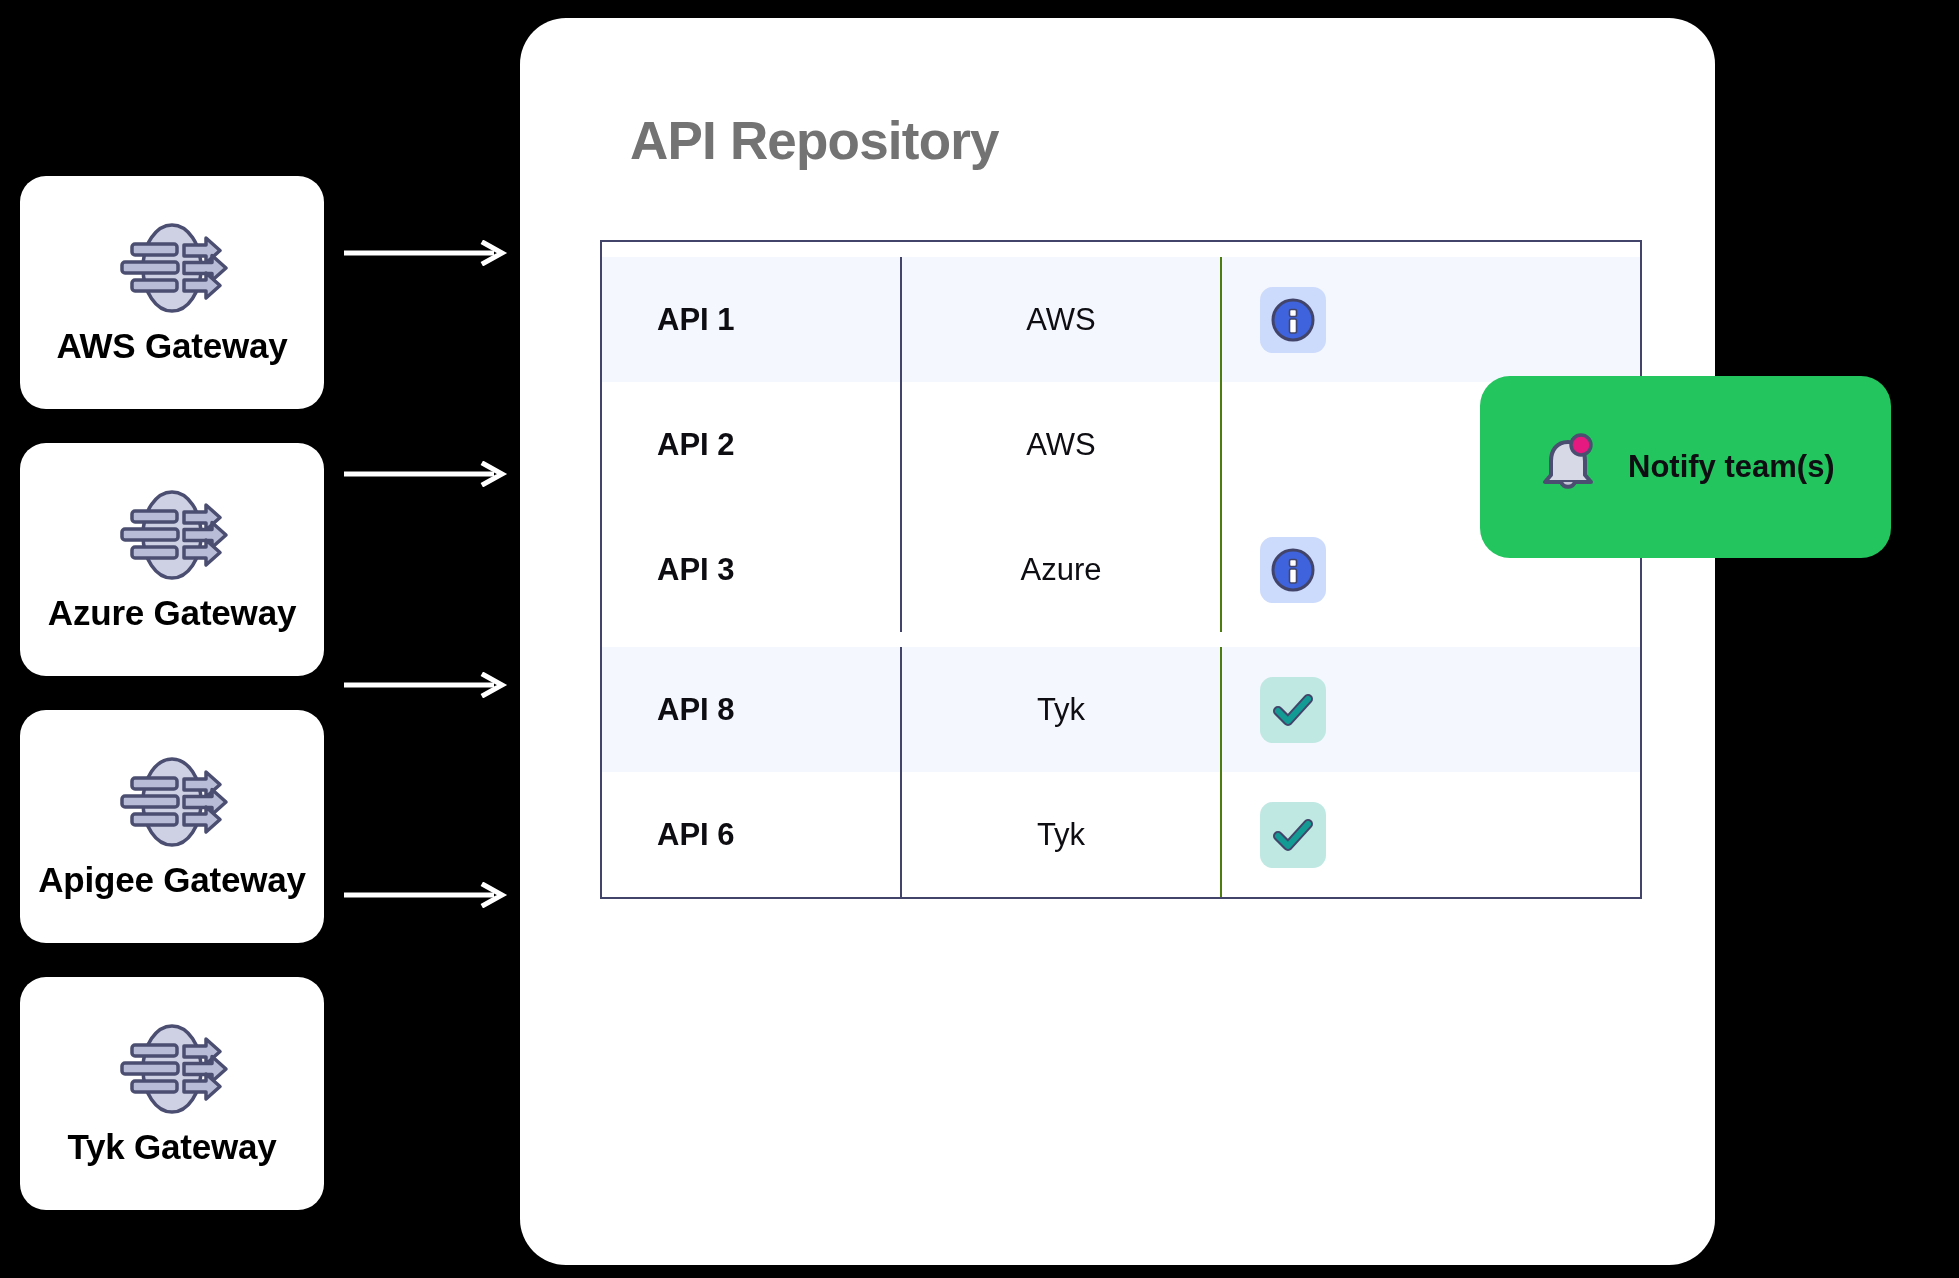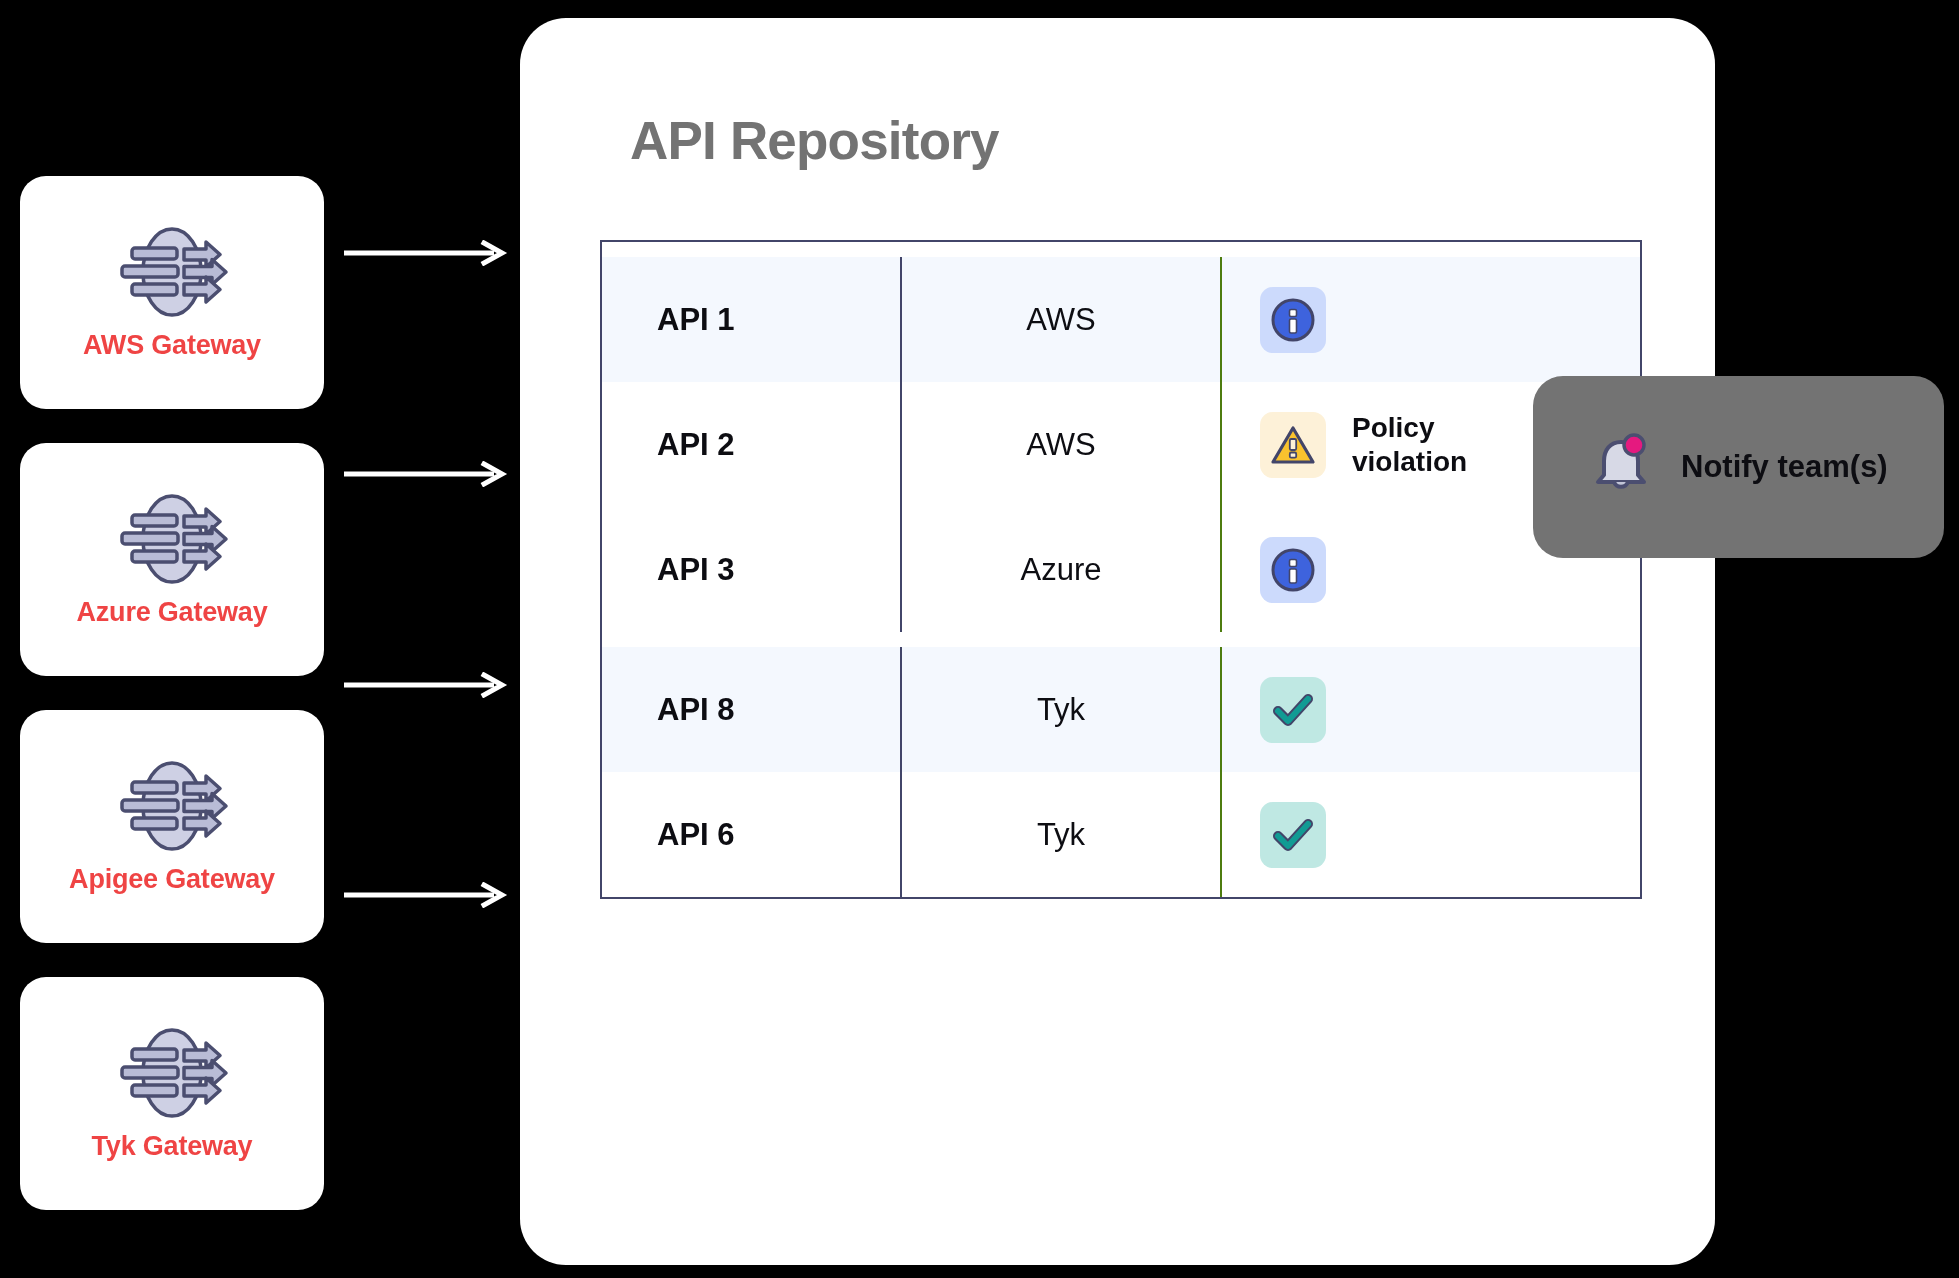--- a/index.html
+++ b/index.html
@@ -33,23 +33,23 @@
     background: #ffffff;
     border-radius: 26px;
     display: flex;
     flex-direction: column;
     align-items: center;
     justify-content: center;
     gap: 10px;
   }
   .gw-icon { width: 124px; height: 96px; display:block; }
   .gw-label {
-    font-size: 27px;
-    font-weight: 700;
-    color: #ef4444;
+    font-size: 35px;
+    font-weight: 700;
+    color: #000000;
     letter-spacing: -0.2px;
     white-space: nowrap;
   }
 
   
   .arrow {
     position: absolute;
     left: 344px;
     width: 166px;
     height: 26px;
@@ -138,25 +138,25 @@
     font-size: 28px;
     font-weight: 700;
     color: #0d0d12;
     line-height: 1.18;
     max-width: 180px;
   }
 
   
   .notify {
     position: absolute;
-    left: 1533px;
+    left: 1480px;
     top: 376px;
     width: 411px;
     height: 182px;
-    background: #737373;
+    background: #22c55e;
     border-radius: 30px;
     display: flex;
     align-items: center;
     gap: 20px;
     padding-left: 48px;
   }
   .notify-label {
     font-size: 31px;
     font-weight: 700;
     color: #0d0d12;
@@ -288,30 +288,20 @@
               <rect x="21.5" y="24" width="7" height="14" rx="1.5" fill="#ffffff" stroke="#424569" stroke-width="1.6"></rect>
             </svg>
           </span>
           <span class="status-text"></span>
         </div>
       </div>
 
       <div class="row">
         <div class="cell-api">API 2</div>
         <div class="cell-vendor">AWS</div>
-        <div class="cell-status">
-          <span class="status-badge badge-warn">
-            <svg width="50" height="50" viewBox="0 0 50 50">
-              <path d="M25 8 L45 42 H5 Z" fill="#f9c22e" stroke="#424569" stroke-width="3.2" stroke-linejoin="round"></path>
-              <rect x="21.8" y="19" width="6.4" height="11" rx="1.4" fill="#fdf1d8" stroke="#424569" stroke-width="1.8"></rect>
-              <rect x="21.8" y="32.5" width="6.4" height="5.2" rx="1.4" fill="#fdf1d8" stroke="#424569" stroke-width="1.8"></rect>
-            </svg>
-          </span>
-          <span class="status-text">Policy violation</span>
-        </div>
       </div>
 
 
       <div class="row">
         <div class="cell-api">API 3</div>
         <div class="cell-vendor">Azure</div>
         <div class="cell-status">
           <span class="status-badge badge-info">
             <svg width="50" height="50" viewBox="0 0 50 50">
               <circle cx="25" cy="25" r="20" fill="#3e63dd" stroke="#424569" stroke-width="3"></circle>

